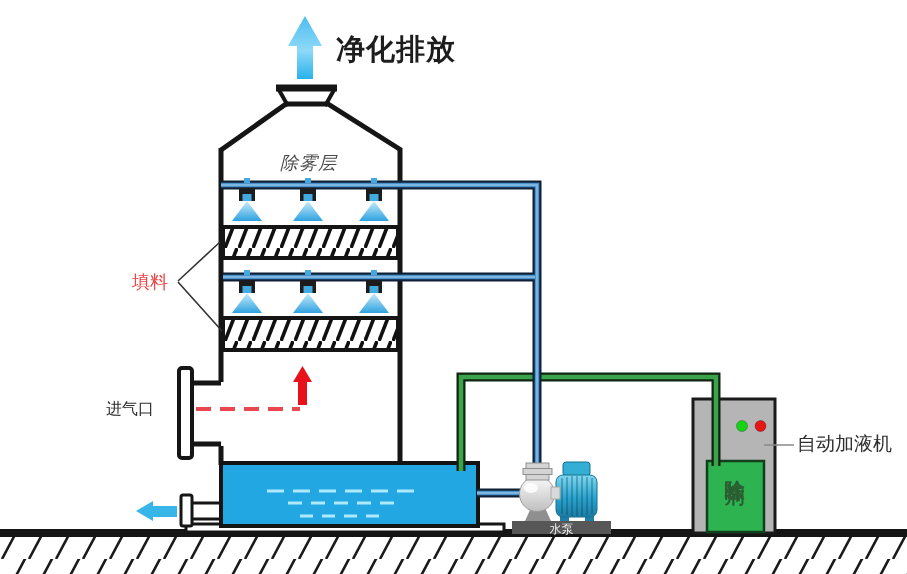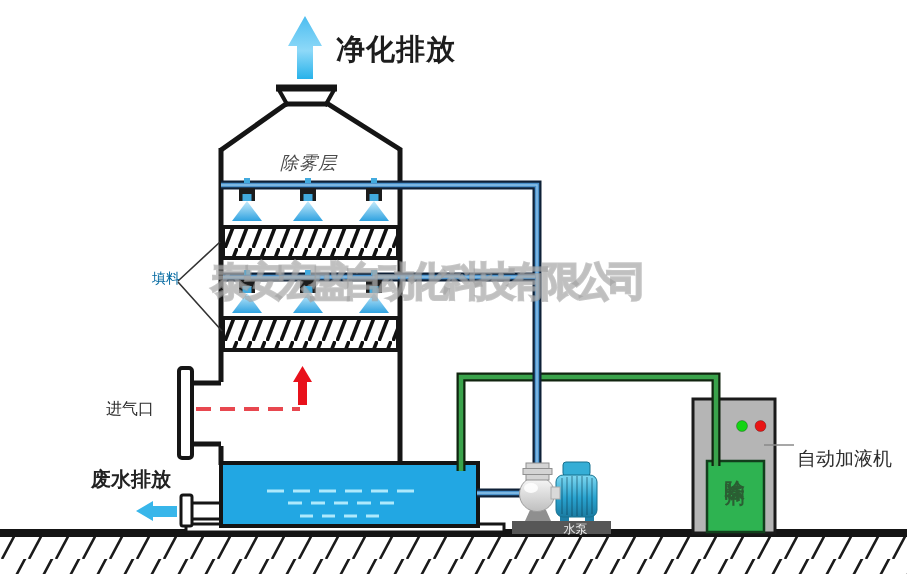--- a/index.html
+++ b/index.html
@@ -2,29 +2,29 @@
 <html><head>
 <meta charset="utf-8">
 <style>
   html,body{margin:0;padding:0;background:#fff;}
   #scene{position:relative;width:907px;height:574px;background:#ffffff;overflow:hidden;
          font-family:"Liberation Sans", sans-serif;}
   #diagram-svg{position:absolute;left:0;top:0;z-index:1;}
   .lbl{position:absolute;z-index:3;color:#2b2b2b;white-space:nowrap;}
   .lbl-clean{left:336px;top:30px;font-size:29px;font-weight:bold;color:#1d1d1d;letter-spacing:1px;}
   .lbl-demister{left:280px;top:151px;font-size:18px;color:#4a4a4a;letter-spacing:1px;font-style:italic;}
-  .lbl-packing{left:132px;top:270px;font-size:14px;color:#0369a1;margin-left:20px;}
+  .lbl-packing{left:132px;top:270px;font-size:18px;color:#ef4444;}
   .lbl-inlet{left:106px;top:399px;font-size:16px;color:#2e2e2e;}
   .lbl-waste{left:91px;top:466px;font-size:20px;font-weight:bold;color:#222;}
   .lbl-tank{left:221px;top:465px;width:257px;text-align:center;font-size:16px;font-weight:bold;
             color:#1d5688;letter-spacing:2px;}
-  .lbl-pump{left:512px;top:521px;width:99px;text-align:center;font-size:12px;color:#f3f3f3;margin-left:14px;}
+  .lbl-pump{left:512px;top:521px;width:99px;text-align:center;font-size:12px;color:#f3f3f3;}
   .lbl-deodorant{left:722px;top:464px;font-size:20px;font-weight:bold;color:#2b5e33;
                  writing-mode:vertical-rl;text-orientation:upright;letter-spacing:2px;line-height:26px;}
-  .lbl-dosing{left:797px;top:446px;font-size:19px;color:#2e2e2e;}
+  .lbl-dosing{left:797px;top:431px;font-size:19px;color:#2e2e2e;}
   .watermark{left:211px;top:254px;font-size:40px;font-weight:bold;letter-spacing:-7px;
              color:rgba(215,215,215,0.38);-webkit-text-stroke:2px rgba(160,160,160,0.6);
              z-index:4;pointer-events:none;}
 </style>
 </head>
 <body>
 
 <div id="scene">
 
 <svg id="diagram-svg" width="907" height="574" viewBox="0 0 907 574">
@@ -183,19 +183,17 @@
 
   <circle cx="742" cy="426" r="5.5" fill="#14d414" stroke="rgba(0,0,0,0.25)" stroke-width="1"></circle>
   <circle cx="760.5" cy="426" r="5.5" fill="#e81515" stroke="rgba(0,0,0,0.25)" stroke-width="1"></circle>
   <line x1="764" y1="445" x2="794" y2="445" stroke="#8a8a8a" stroke-width="1.5"></line>
 </svg>
 
 <div class="lbl lbl-clean">净化排放</div>
 <div class="lbl lbl-demister">除雾层</div>
 <div class="lbl lbl-packing">填料</div>
 <div class="lbl lbl-inlet">进气口</div>
-<div class="lbl lbl-waste">废水排放</div>
 <div class="lbl lbl-pump">水泵</div>
 <div class="lbl lbl-deodorant">除味剂</div>
 <div class="lbl lbl-dosing">自动加液机</div>
-<div class="lbl watermark">泰安宏盛自动化科技有限公司</div>
 
 </div>
 
 </body></html>

